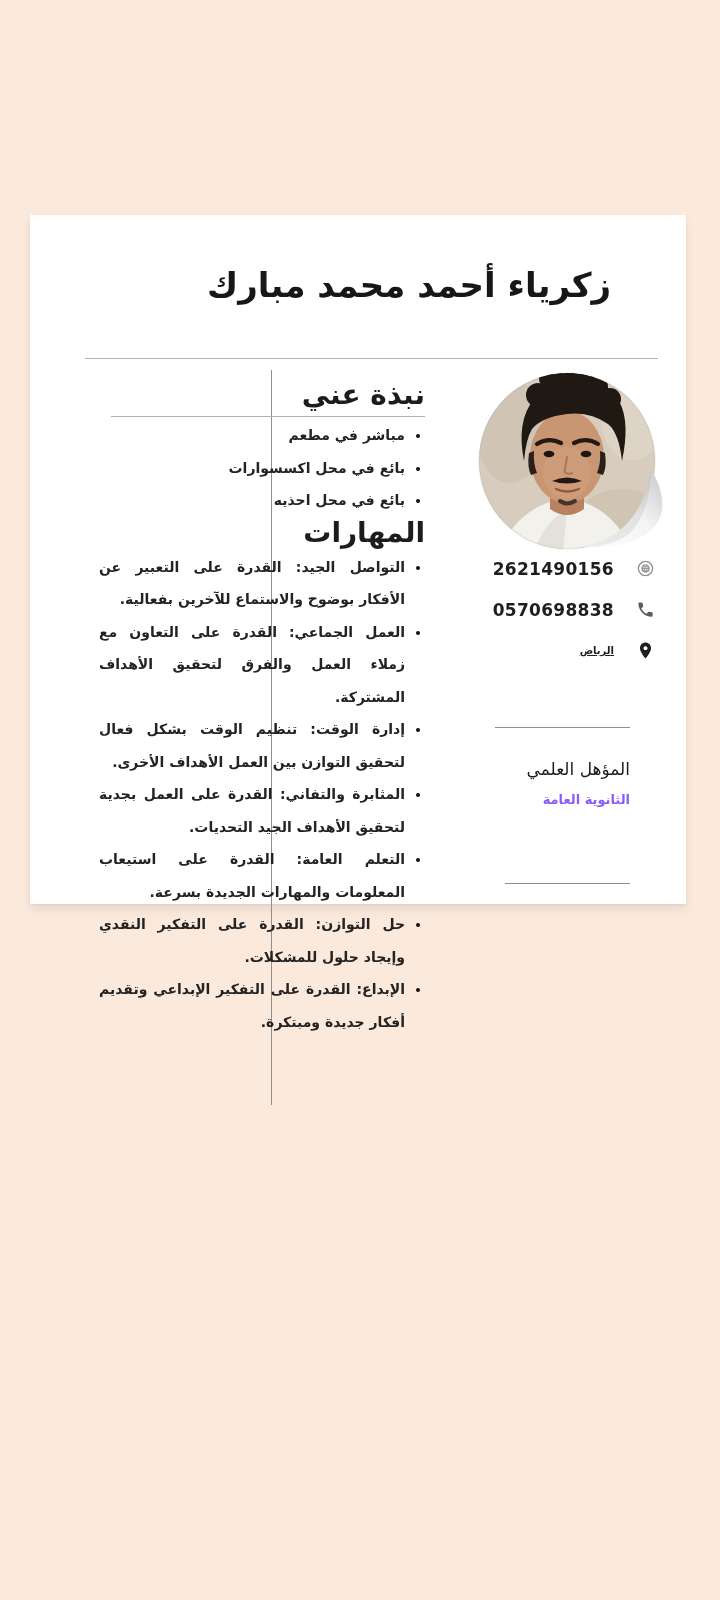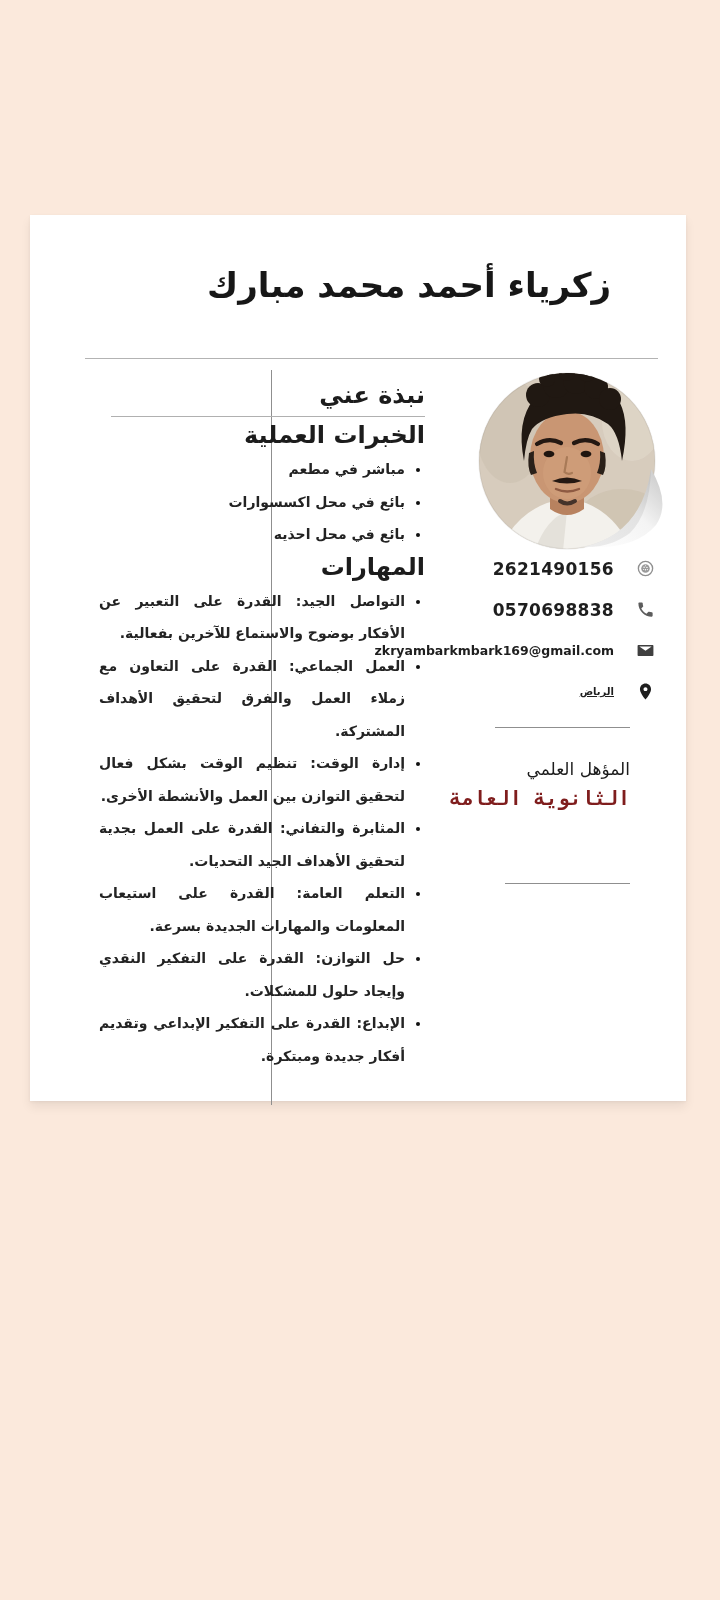--- a/index.html
+++ b/index.html
@@ -2,40 +2,40 @@
 <html lang="ar"><head>
 <meta charset="utf-8">
 <style>
   html,body{margin:0;padding:0;}
   body{
     width:720px;height:1600px;position:relative;overflow:hidden;
     background:#fbe9dc;
     font-family:"DejaVu Sans",sans-serif;
   }
   .page{
-    position:absolute;left:30px;top:215px;width:656px;height:886px;
+    position:absolute;left:30px;top:215px;width:656px;height:689px;
     background:#ffffff;direction:rtl;
     box-shadow:0 6px 10px rgba(0,0,0,0.07),0 1px 3px rgba(0,0,0,0.05);
   }
   .title{
     position:absolute;top:48px;right:75px;margin:0;
     font-size:34px;line-height:44px;font-weight:700;color:#171717;white-space:nowrap;
   }
   .hr-top{
     position:absolute;top:143px;right:28px;width:573px;height:1px;background:#b3b3b3;
   }
   .v-divider{
     position:absolute;top:155px;left:241px;width:1px;height:932px;max-height:735px;background:#8f8f8f;
   }
   
   .main-col{
     position:absolute;top:164px;right:261px;width:340px;text-align:right;color:#262626;
   }
   .sec-heading{
-    font-size:24px;line-height:32px;font-weight:700;color:#1c1c1c;margin:0;
+    font-size:28px;line-height:32px;font-weight:700;color:#1c1c1c;margin:0;
   }
   .about-text{
     margin:4px 0 0 0;font-size:14px;line-height:32px;font-weight:600;
     text-align:justify;color:#2b2b2b;
   }
   .hr-mid{
     height:1px;background:#b0b0b0;border:0;width:314px;margin:5px 0 2px auto;
   }
   ul.bullets{
     list-style:disc;margin:2px 0 0 14px;padding:0 20px 0 0;
@@ -68,51 +68,50 @@
   }
   .hr-side.one{top:512px;right:56px;width:135px;}
   .hr-side.two{top:668px;right:56px;width:125px;}
   .edu-block{
     position:absolute;top:539px;right:56px;text-align:right;
   }
   .edu-heading{
     margin:0;font-size:17px;line-height:30px;font-weight:400;color:#1c1c1c;
   }
   .edu-degree{
-    margin:3px 0 0 0;font-size:20px;line-height:26px;font-weight:600;color:#7f1d1d;font-family:Liberation Mono, monospace;
+    margin:3px 0 0 0;font-size:13px;line-height:26px;font-weight:600;color:#8b5cf6;
   }
 </style>
 </head>
 <body>
 
 <div class="page">
 
   <h1 class="title">زكرياء أحمد محمد مبارك</h1>
   <div class="hr-top"></div>
   <div class="v-divider"></div>
 
   <div class="main-col">
     <h2 class="sec-heading">نبذة عني</h2>
     <div class="hr-mid"></div>
 
-    <h2 class="sec-heading">الخبرات العملية</h2>
     <ul class="bullets">
 
     <li>مباشر  في مطعم</li>
         <li>بائع في محل اكسسوارات</li>
         <li>بائع في محل احذيه</li>
       </ul>
 
     <div class="skills-block">
       <h2 class="sec-heading">المهارات</h2>
       <ul class="bullets">
 
       <li>التواصل الجيد: القدرة على التعبير عن الأفكار بوضوح والاستماع للآخرين بفعالية.</li>
           <li>العمل الجماعي: القدرة على التعاون مع زملاء العمل والفرق لتحقيق الأهداف المشتركة.</li>
-          <li>إدارة الوقت: تنظيم الوقت بشكل فعال لتحقيق التوازن بين العمل والأنشطة الأخرى.</li>
+          <li>إدارة الوقت: تنظيم الوقت بشكل فعال لتحقيق التوازن بين العمل الأهداف الأخرى.</li>
           <li>المثابرة والتفاني: القدرة على العمل بجدية لتحقيق الأهداف الجيد التحديات.</li>
           <li>التعلم العامة: القدرة على استيعاب المعلومات والمهارات الجديدة بسرعة.</li>
           <li>حل التوازن: القدرة على التفكير النقدي وإيجاد حلول للمشكلات.</li>
           <li>الإبداع: القدرة على التفكير الإبداعي وتقديم أفكار جديدة ومبتكرة.</li>
         </ul>
     </div>
   </div>
 
   <div class="photo-wrap">
     <svg viewBox="0 0 200 200">
@@ -194,28 +193,20 @@
       <span class="c-icon">
         <svg viewBox="0 0 24 24">
           <path d="M6.62 10.79c1.44 2.83 3.76 5.14 6.59 6.59l2.2-2.2c.27-.27.67-.36 1.02-.24 1.12.37 2.33.57 3.57.57.55 0 1 .45 1 1V20c0 .55-.45 1-1 1-9.39 0-17-7.61-17-17 0-.55.45-1 1-1h3.5c.55 0 1 .45 1 1 0 1.25.2 2.45.57 3.57.11.35.03.74-.25 1.02l-2.2 2.2z" fill="#5c5c5c"></path>
         </svg>
       </span>
       <span class="c-text">0570698838</span>
     </div>
     <div class="c-row">
       <span class="c-icon">
         <svg viewBox="0 0 24 24">
-          <path d="M21 5H3c-.55 0-1 .45-1 1v12c0 .55.45 1 1 1h18c.55 0 1-.45 1-1V6c0-.55-.45-1-1-1zm-1.2 2L12 12.3 4.2 7h15.6zM4 17l5.1-4.6L4 9.2V17zm1.3 0h13.4L13.6 12.6 12 13.7l-1.6-1.1L5.3 17zM20 17v-7.8l-5.1 3.2L20 17z" fill="#3f3f3f"></path>
-        </svg>
-      </span>
-      <span class="c-text email">zkryambarkmbark169@gmail.com</span>
-    </div>
-    <div class="c-row">
-      <span class="c-icon">
-        <svg viewBox="0 0 24 24">
           <path d="M12 2C8.13 2 5 5.13 5 9c0 5.25 7 13 7 13s7-7.75 7-13c0-3.87-3.13-7-7-7zm0 9.5c-1.38 0-2.5-1.12-2.5-2.5S10.62 6.5 12 6.5s2.5 1.12 2.5 2.5-1.12 2.5-2.5 2.5z" fill="#1f1f1f"></path>
         </svg>
       </span>
       <span class="c-text arabic">الرياض</span>
     </div>
   </div>
 
   <div class="hr-side one"></div>
 
   <div class="edu-block">

